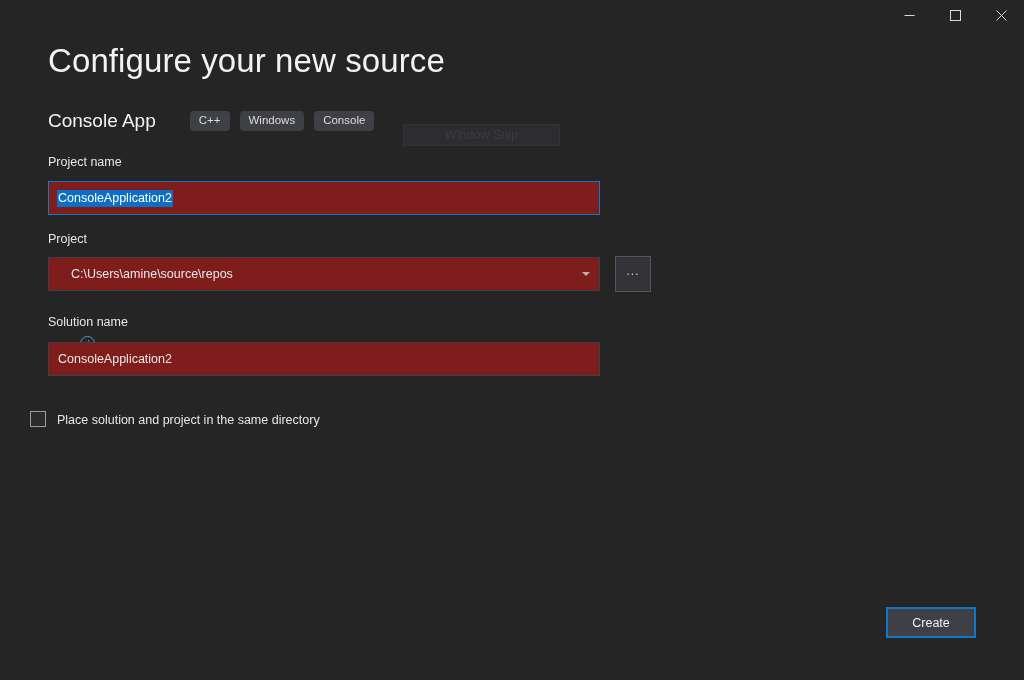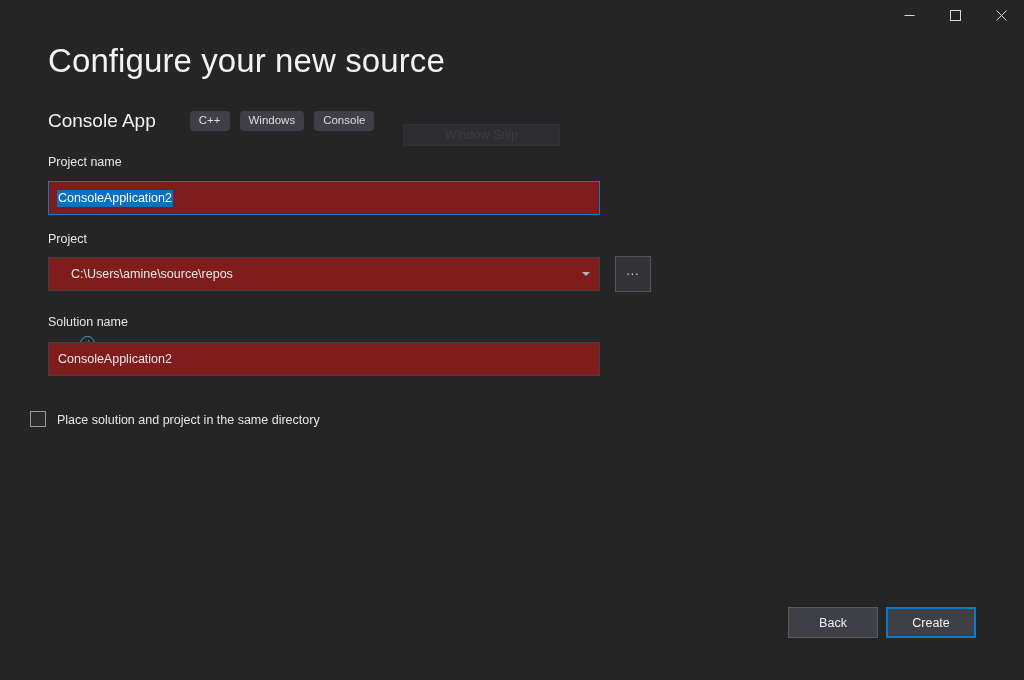--- a/index.html
+++ b/index.html
@@ -287,15 +287,14 @@
 <div class="input-box input-solution" title="Solution name">
   <span>ConsoleApplication2</span>
 </div>
 
 <div class="check-row">
   <span class="checkbox"></span>
   <span class="check-label">Place solution and project in the same directory</span>
 </div>
 
 <div class="footer">
-  <div class="btn btn-back">Back</div>
   <div class="btn btn-create">Create</div>
 </div>
 
 </body></html>

